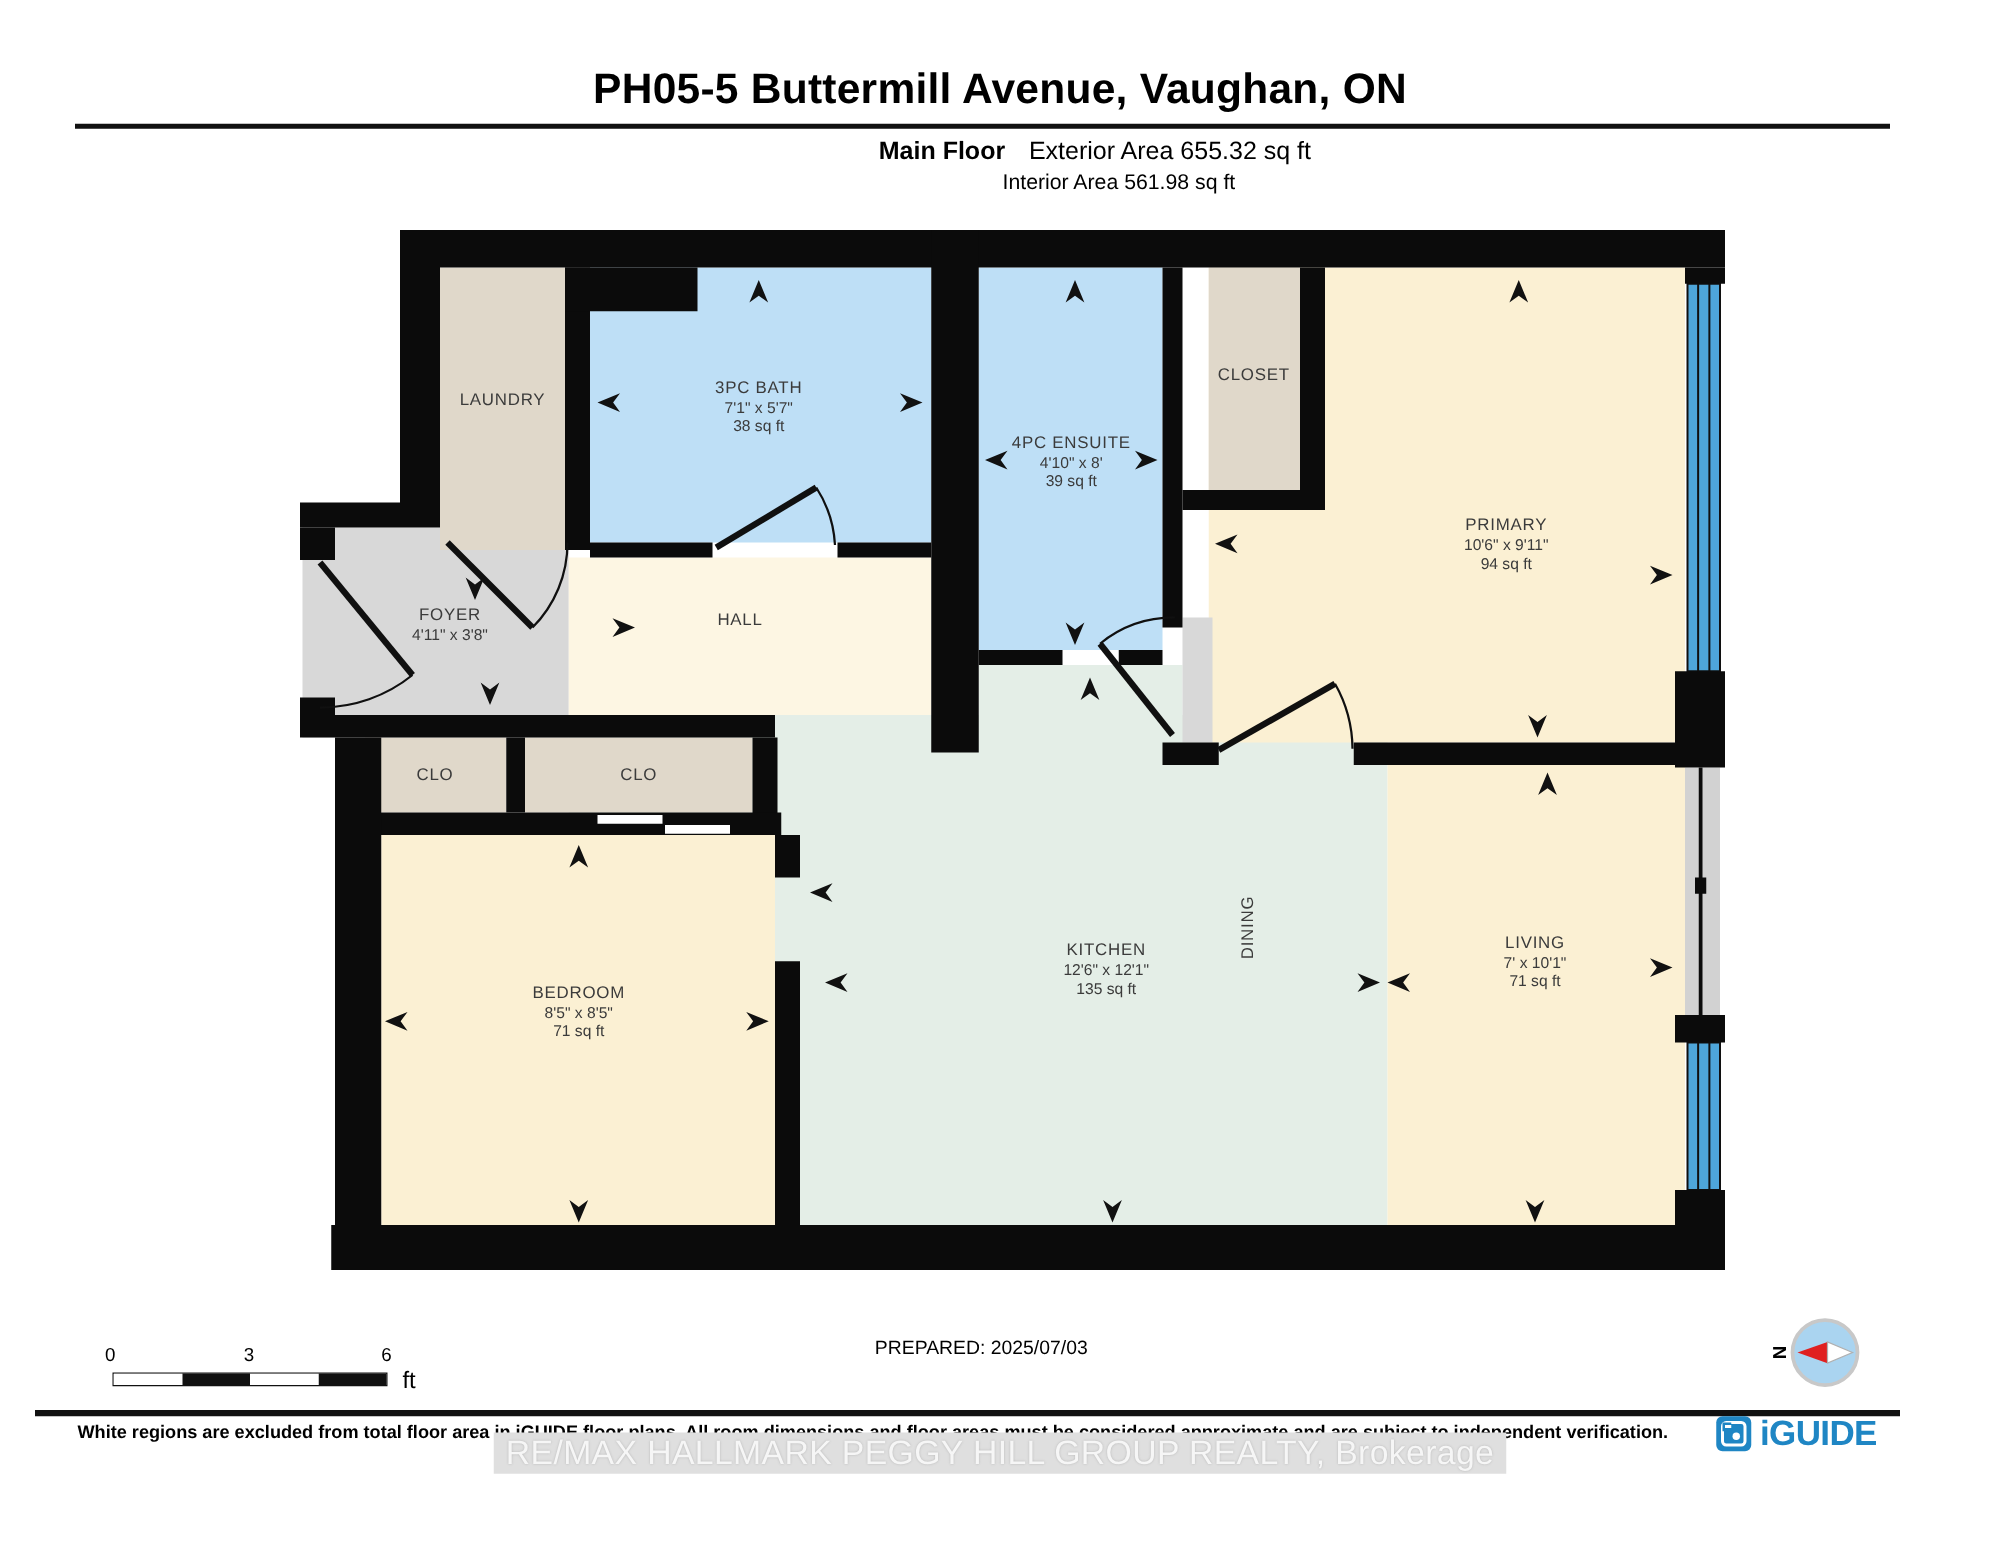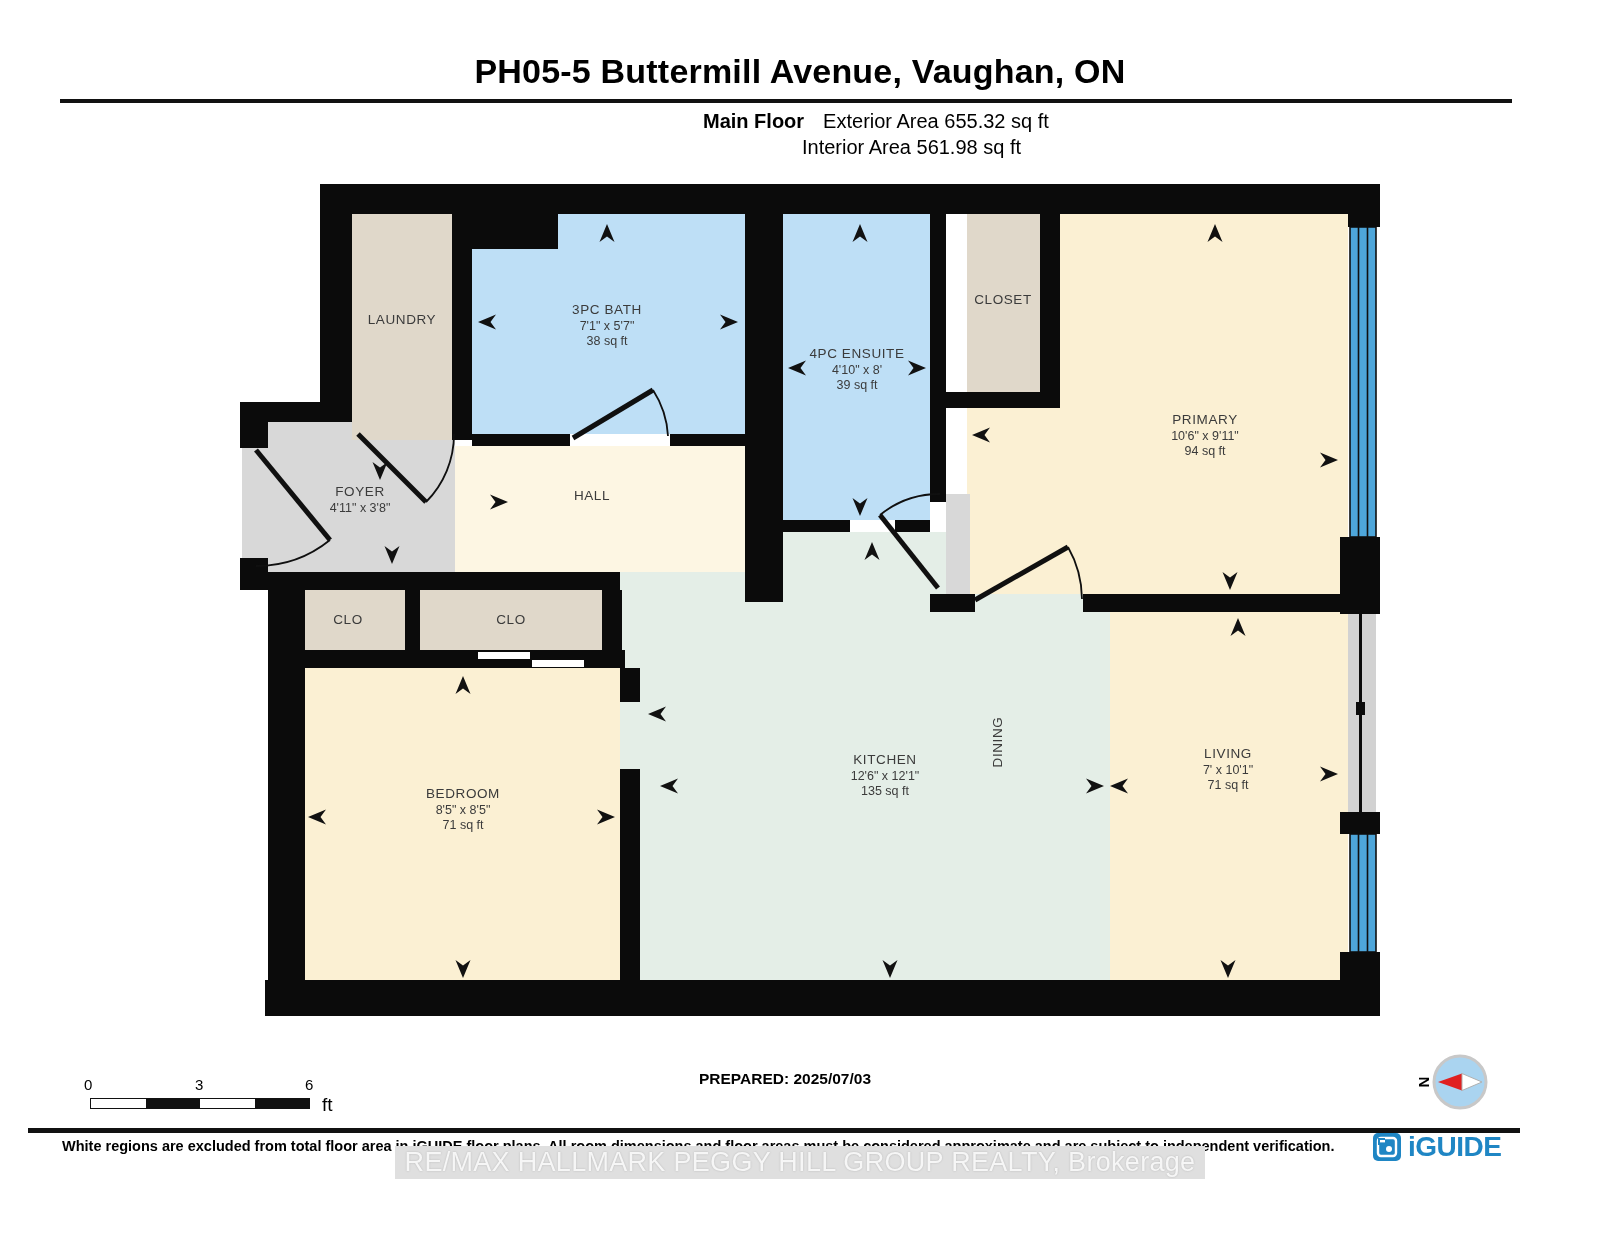--- a/index.html
+++ b/index.html
@@ -3,38 +3,38 @@
 <meta charset="utf-8">
 <style>
   html,body{margin:0;padding:0;background:#ffffff;}
   body{width:1600px;height:1236px;position:relative;font-family:"Liberation Sans",sans-serif;overflow:hidden;}
   .abs{position:absolute;}
   
   #title{left:0;right:0;top:52px;text-align:center;font-size:34px;font-weight:bold;color:#000;letter-spacing:0.2px;}
   #title-rule{left:60px;top:99px;width:1452px;height:4px;background:#111;}
   #floor-row{left:703px;top:110px;font-size:20px;color:#000;white-space:nowrap;}
   #floor-row .fl{font-weight:bold;margin-right:19px;}
-  #interior-row{left:802px;top:136px;font-size:20px;color:#000;white-space:nowrap;}
+  #interior-row{left:802px;top:136px;font-size:17px;color:#000;white-space:nowrap;}
   
   #plan{left:230px;top:172px;width:1160px;height:848px;}
   .wall{fill:#0b0b0b;}
   .f-cream{fill:#fbf0d3;} .f-cream2{fill:#fdf6e3;} .f-blue{fill:#bedff6;} .f-tan{fill:#e0d8ca;}
   .f-gray{fill:#d8d8d8;} .f-mint{fill:#e4eee7;} .f-balc{fill:#d2d2d2;} .f-win{fill:#4ea6da;}
   .leaf{stroke:#101010;stroke-width:5;fill:none;}
   .arc{stroke:#101010;stroke-width:1.8;fill:none;}
   .winline{stroke:#101010;stroke-width:1.6;}
   .rname{font-family:"Liberation Sans",sans-serif;font-size:13.5px;fill:#3b3b3b;letter-spacing:0.6px;}
   .rdim{font-family:"Liberation Sans",sans-serif;font-size:12.5px;fill:#3b3b3b;}
   .arrow{fill:#111;}
   
   #scalebar{left:90px;top:1098px;width:220px;height:11px;border:1.6px solid #111;box-sizing:border-box;display:flex;}
   #scalebar span{height:100%;}
   .tick{top:1076px;font-size:15px;color:#000;}
   #ft-label{left:322px;top:1094px;font-size:19px;color:#000;}
-  #prepared{left:635px;top:1070px;width:300px;text-align:center;font-size:15.5px;font-weight:bold;color:#000;}
+  #prepared{left:635px;top:1070px;width:300px;text-align:center;font-size:15.5px;font-weight:normal;color:#000;}
   
   #compass{left:1398px;top:1047px;}
   
   #footer-rule{left:28px;top:1128px;width:1492px;height:5px;background:#111;}
   #disclaimer{left:62px;top:1138px;font-size:14.5px;font-weight:bold;color:#000;}
   #watermark{left:0;right:0;top:1146px;text-align:center;}
   #watermark span{display:inline-block;background:#dfdfdf;color:#f6f6f6;text-shadow:0 0 2px #b5b5b5;font-size:27px;padding:1px 10px;letter-spacing:0.3px;}
   #brand{left:1372px;top:1131px;display:flex;align-items:center;gap:6px;}
   #brand .btxt{font-size:28px;font-weight:bold;color:#1f86c4;letter-spacing:-0.5px;}
 </style>

